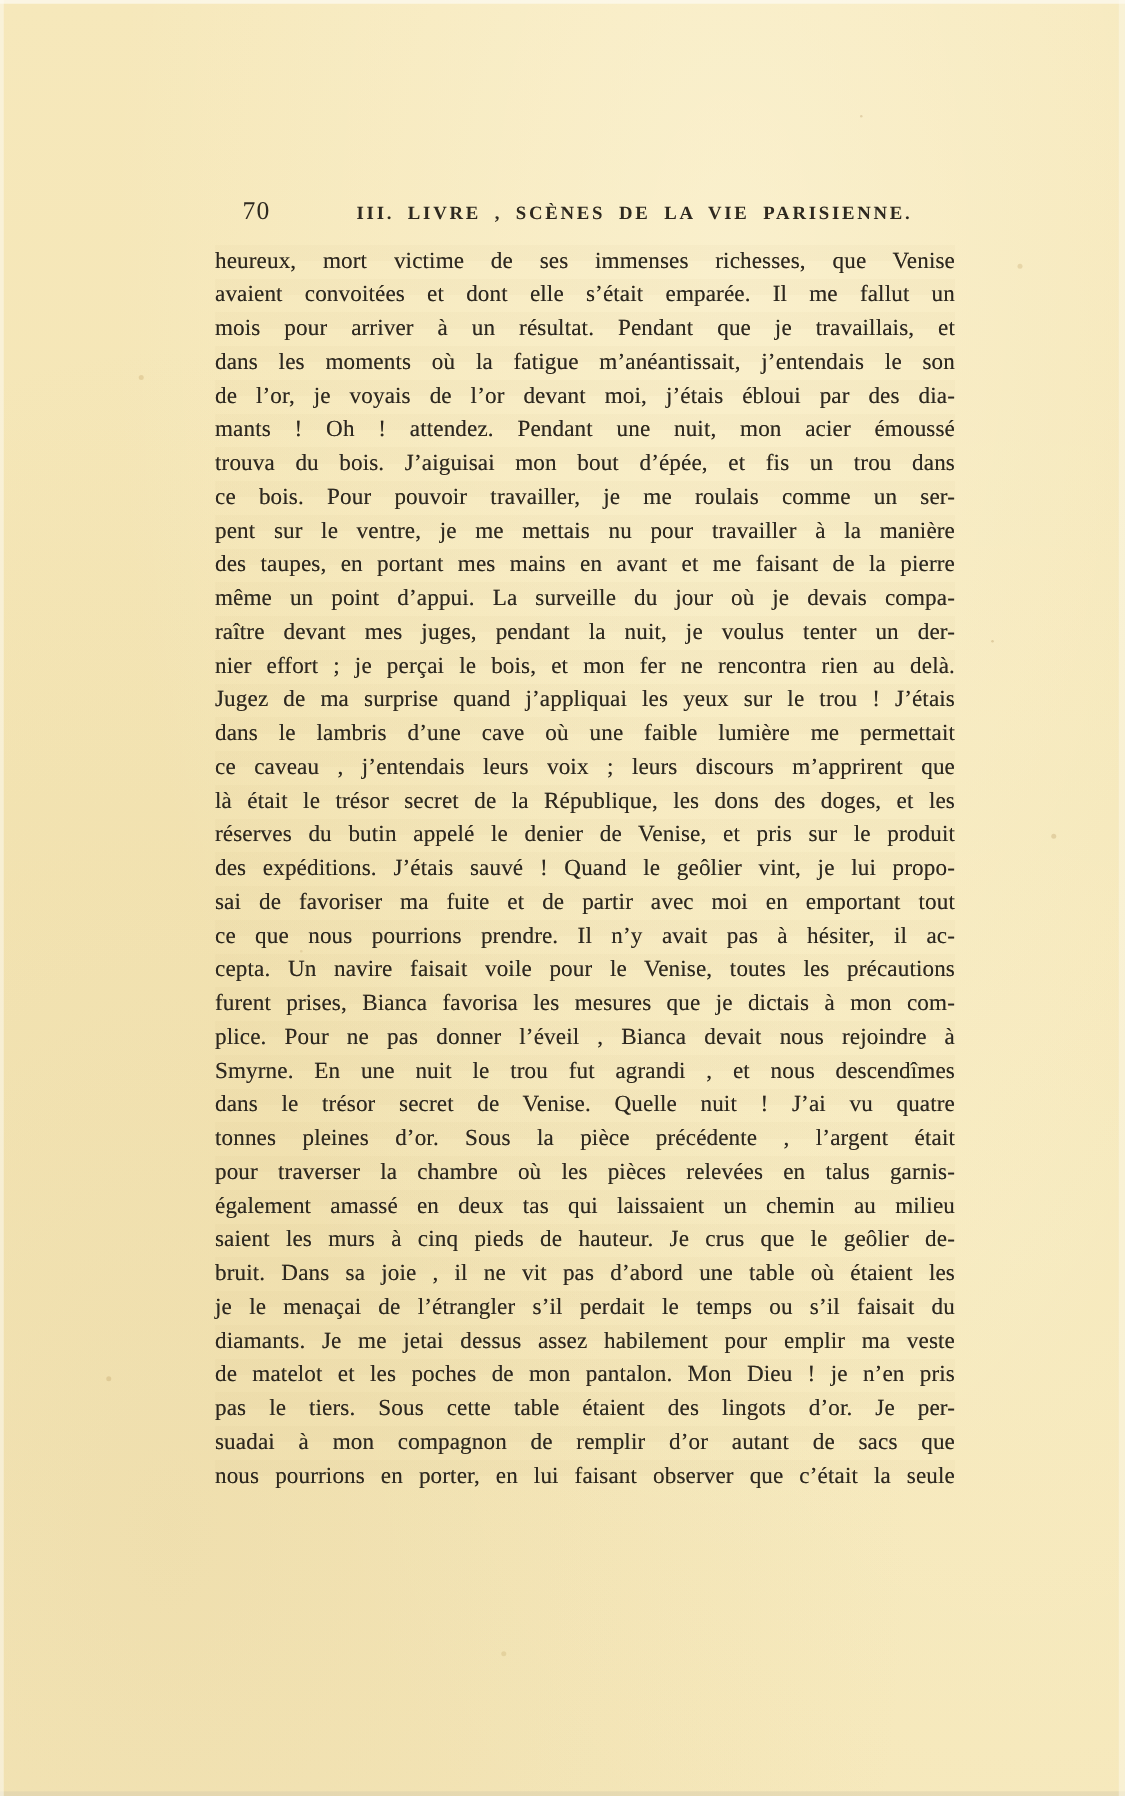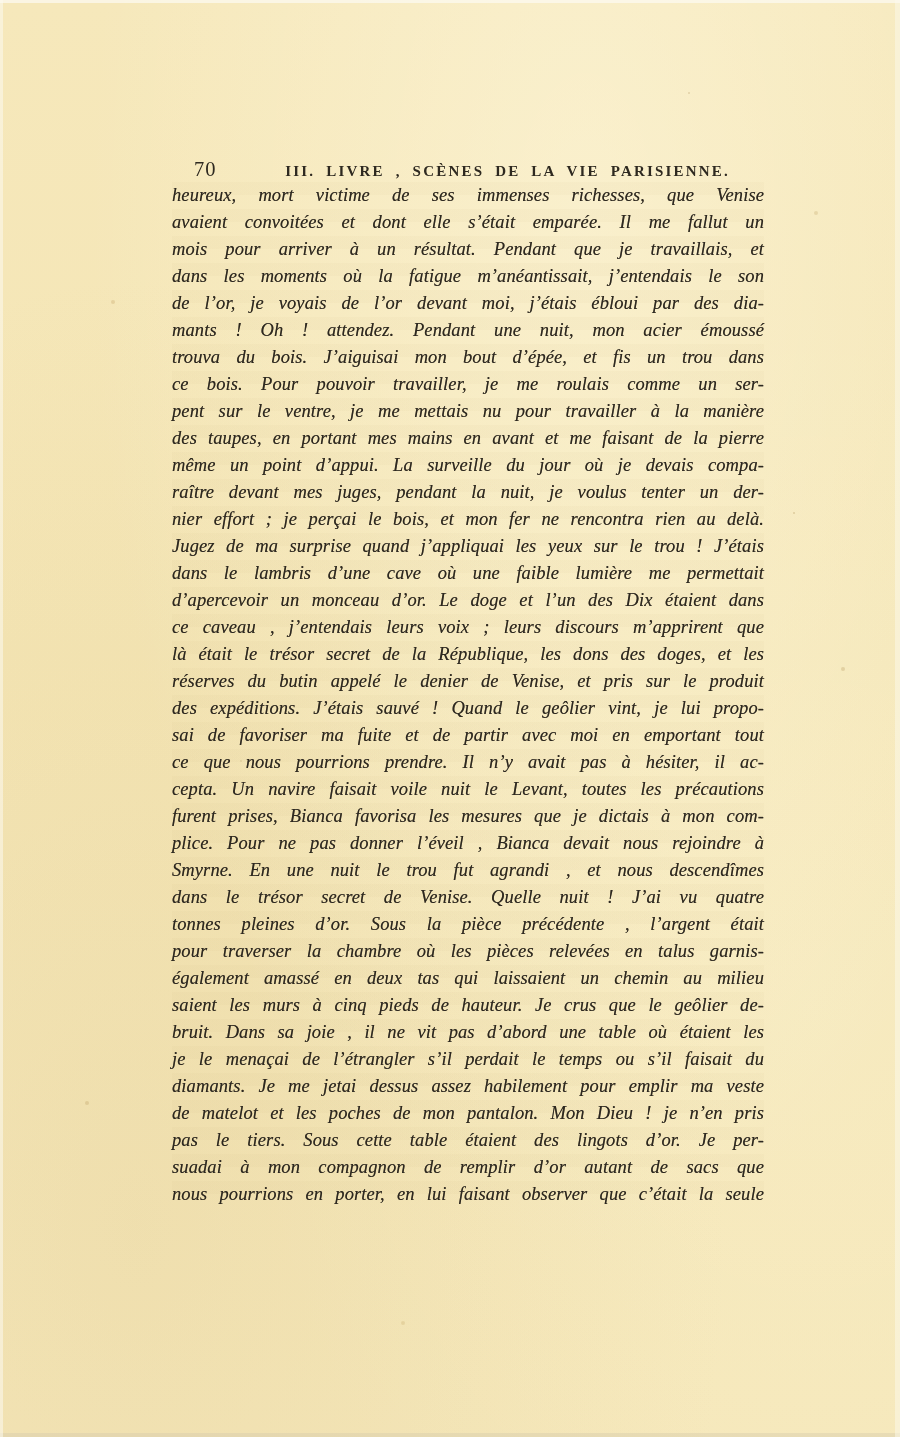--- a/index.html
+++ b/index.html
@@ -68,26 +68,26 @@
     flex: 1;
     padding-right: 34px;
     font-size: 15px;
     font-weight: bold;
     letter-spacing: 2.2px;
     word-spacing: 5px;
     white-space: nowrap;
     color: #2e2920;
   }
   .textblock {
+    margin-top: 14px;
     background: repeating-linear-gradient(
       180deg,
       rgba(190, 165, 110, 0.05) 0 13px,
       rgba(190, 165, 110, 0) 13px 27px
     );
-    font-style: italic;
   }
   .line {
     height: 27px;
     line-height: 27px;
     font-size: 18.5px;
     letter-spacing: 0.1px;
     text-align: justify;
     text-align-last: justify;
     white-space: normal;
     text-shadow: 0 0 0.5px rgba(45, 38, 26, 0.55);
@@ -113,28 +113,27 @@
         <div class="line">mants ! Oh ! attendez. Pendant une nuit, mon acier émoussé</div>
         <div class="line">trouva du bois. J’aiguisai mon bout d’épée, et fis un trou dans</div>
         <div class="line">ce bois. Pour pouvoir travailler, je me roulais comme un ser-</div>
         <div class="line">pent sur le ventre, je me mettais nu pour travailler à la manière</div>
         <div class="line">des taupes, en portant mes mains en avant et me faisant de la pierre</div>
         <div class="line">même un point d’appui. La surveille du jour où je devais compa-</div>
         <div class="line">raître devant mes juges, pendant la nuit, je voulus tenter un der-</div>
         <div class="line">nier effort ; je perçai le bois, et mon fer ne rencontra rien au delà.</div>
         <div class="line">Jugez de ma surprise quand j’appliquai les yeux sur le trou ! J’étais</div>
         <div class="line">dans le lambris d’une cave où une faible lumière me permettait</div>
-        <div class="line">d’apercevoir un monceau d’or. Le doge et l’un des Dix étaient dans</div>
         <div class="line">ce caveau , j’entendais leurs voix ; leurs discours m’apprirent que</div>
         <div class="line">là était le trésor secret de la République, les dons des doges, et les</div>
         <div class="line">réserves du butin appelé le denier de Venise, et pris sur le produit</div>
         <div class="line">des expéditions. J’étais sauvé ! Quand le geôlier vint, je lui propo-</div>
         <div class="line">sai de favoriser ma fuite et de partir avec moi en emportant tout</div>
         <div class="line">ce que nous pourrions prendre. Il n’y avait pas à hésiter, il ac-</div>
-        <div class="line">cepta. Un navire faisait voile nuit le Levant, toutes les précautions</div>
+        <div class="line">cepta. Un navire faisait voile pour le Venise, toutes les précautions</div>
         <div class="line">furent prises, Bianca favorisa les mesures que je dictais à mon com-</div>
         <div class="line">plice. Pour ne pas donner l’éveil , Bianca devait nous rejoindre à</div>
         <div class="line">Smyrne. En une nuit le trou fut agrandi , et nous descendîmes</div>
         <div class="line">dans le trésor secret de Venise. Quelle nuit ! J’ai vu quatre</div>
         <div class="line">tonnes pleines d’or. Sous la pièce précédente , l’argent était</div>
         <div class="line">pour traverser la chambre où les pièces relevées en talus garnis-</div>
         <div class="line">également amassé en deux tas qui laissaient un chemin au milieu</div>
         <div class="line">saient les murs à cinq pieds de hauteur. Je crus que le geôlier de-</div>
         <div class="line">bruit. Dans sa joie , il ne vit pas d’abord une table où étaient les</div>
         <div class="line">je le menaçai de l’étrangler s’il perdait le temps ou s’il faisait du</div>

